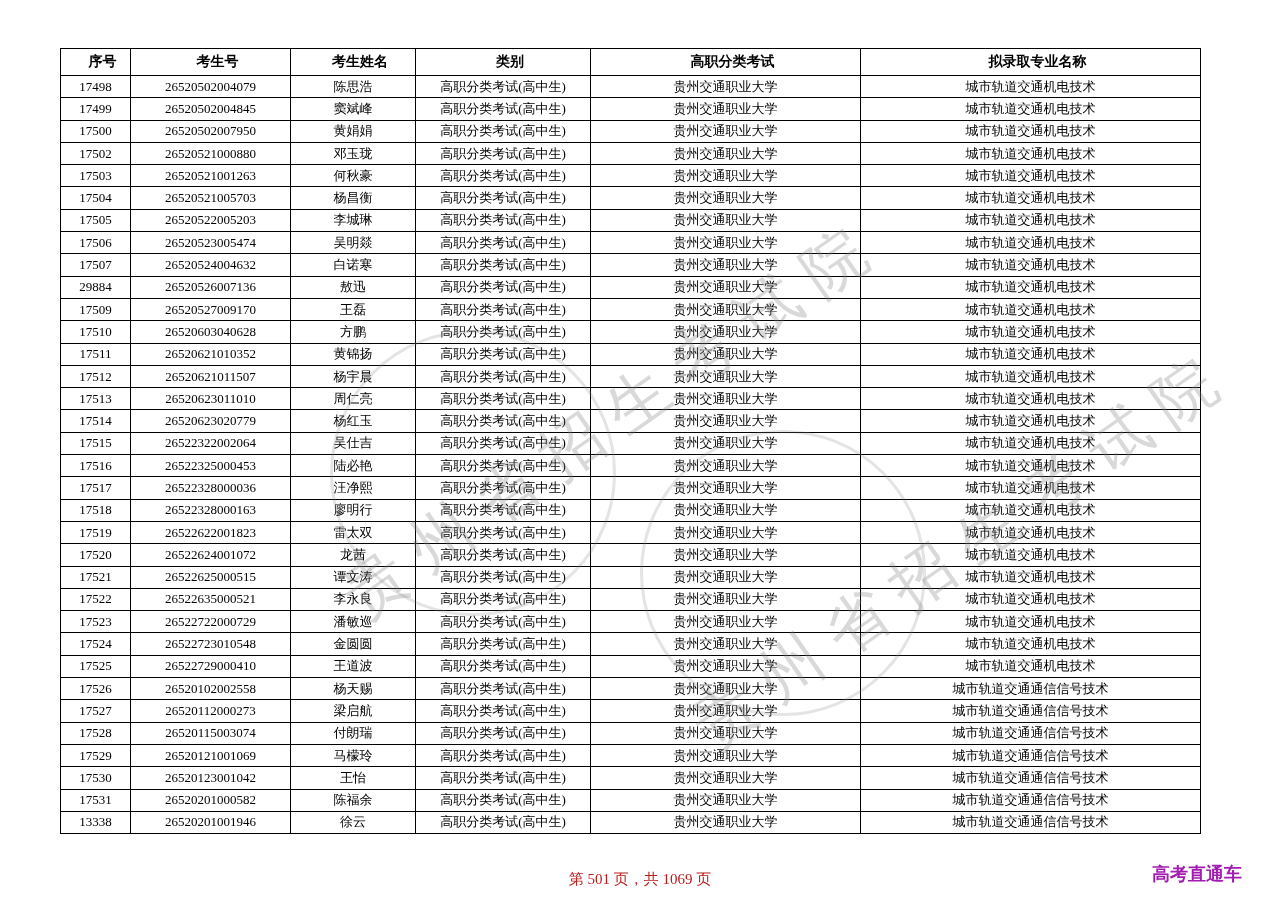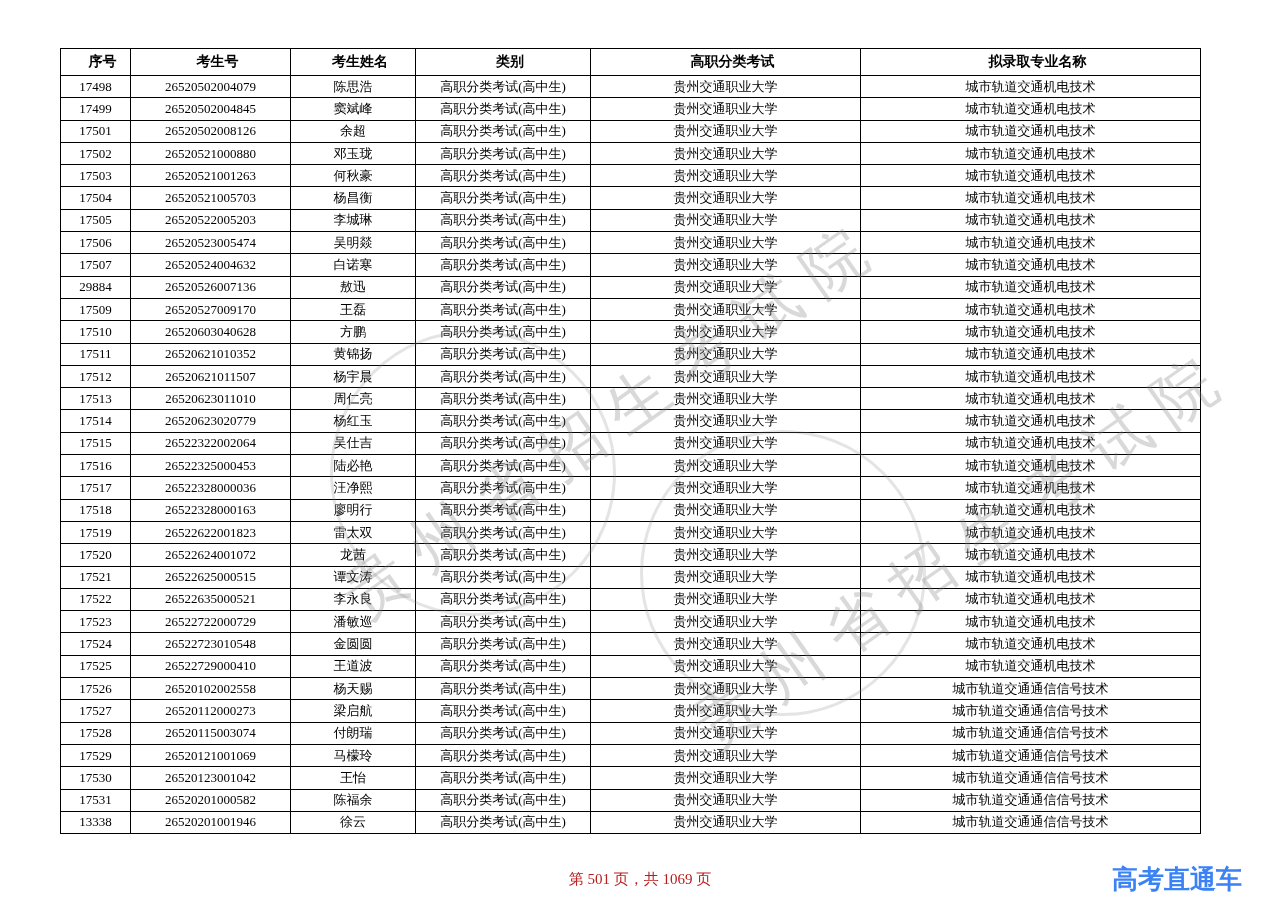--- a/index.html
+++ b/index.html
@@ -85,23 +85,23 @@
     width: 100%;
     text-align: center;
     font-size: 15px;
     color: #b91c1c;
     z-index: 3;
   }
   .brand {
     position: absolute;
     right: 38px;
     top: 862px;
-    font-size: 26px;
+    font-size: 18px;
     font-weight: bold;
-    color: #3b82f6;
+    color: #a21caf;
     font-family: "Liberation Sans", sans-serif;
     z-index: 3;
   }
 </style>
 </head>
 <body>
 
 <div class="page">
 
   <table class="admission-table">
@@ -134,23 +134,23 @@
         </tr>
         <tr>
           <td>17499</td>
           <td>26520502004845</td>
           <td>窦斌峰</td>
           <td>高职分类考试(高中生)</td>
           <td>贵州交通职业大学</td>
           <td>城市轨道交通机电技术</td>
         </tr>
         <tr>
-          <td>17501</td>
-          <td>26520502008126</td>
-          <td>余超</td>
+          <td>17500</td>
+          <td>26520502007950</td>
+          <td>黄娟娟</td>
           <td>高职分类考试(高中生)</td>
           <td>贵州交通职业大学</td>
           <td>城市轨道交通机电技术</td>
         </tr>
         <tr>
           <td>17502</td>
           <td>26520521000880</td>
           <td>邓玉珑</td>
           <td>高职分类考试(高中生)</td>
           <td>贵州交通职业大学</td>

